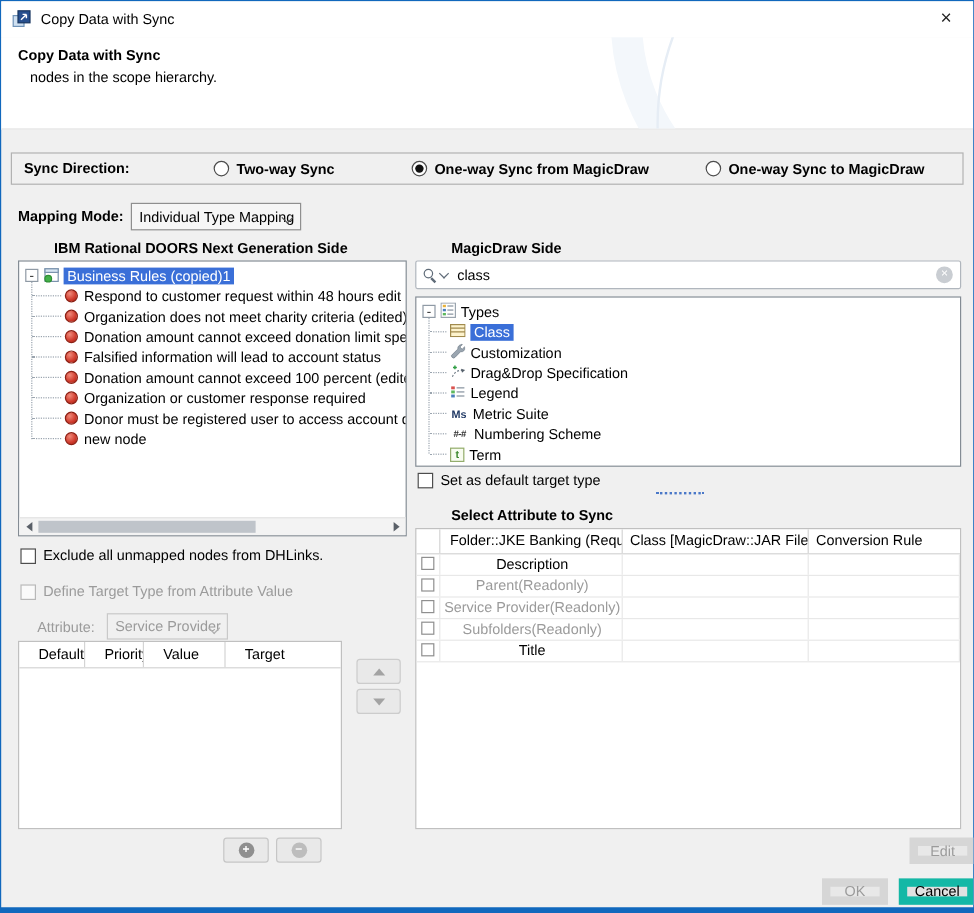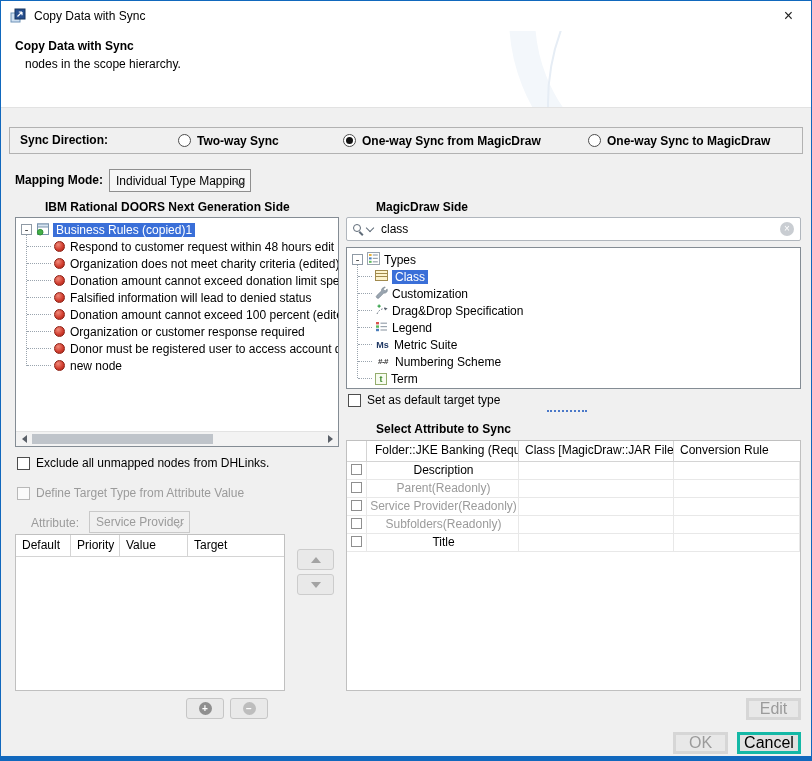--- a/index.html
+++ b/index.html
@@ -75,21 +75,21 @@
   
   .cbrow{position:absolute;display:flex;align-items:center;gap:6px;white-space:nowrap;}
   .cb{width:13px;height:13px;border:1px solid #4d4d4d;background:#fff;box-sizing:border-box;flex:none;}
   .cbrow.disabled{color:var(--disabled-text,#9b9b9b);}
   .cbrow.disabled .cb{border-color:#b8b8b8;background:#fafafa;}
   .attr-label{position:absolute;left:30px;top:511px;line-height:22px;color:var(--disabled-text,#9b9b9b);}
 
   
   .def-table{position:absolute;left:14px;top:533px;width:270px;height:157px;background:#fff;border:1px solid #c0c0c0;box-sizing:border-box;overflow:hidden;}
   .dt-head{display:flex;height:21px;border-bottom:1px solid #d4d4d4;}
-  .dt-cell{padding-left:6px;box-sizing:border-box;border-right:1px solid #d4d4d4;height:100%;line-height:20px;overflow:hidden;}
+  .dt-cell{padding-left:16px;box-sizing:border-box;border-right:1px solid #d4d4d4;height:100%;line-height:20px;overflow:hidden;}
   .dt-c1{width:55px}.dt-c2{width:49px}.dt-c3{width:68px}.dt-c4{flex:1;border-right:none}
 
   .mini-btn{position:absolute;width:37px;height:21px;background:#e9e9e9;border:1px solid #cccccc;border-radius:3px;box-sizing:border-box;display:flex;align-items:center;justify-content:center;}
   .tri-up{width:0;height:0;border:5px solid transparent;border-bottom:6px solid #a3a3a3;margin-top:-5px;}
   .tri-down{width:0;height:0;border:5px solid transparent;border-top:6px solid #a3a3a3;margin-bottom:-5px;}
   .pm-btn{position:absolute;width:38px;height:21px;background:#e9e9e9;border:1px solid #c6c6c6;border-radius:3px;box-sizing:border-box;display:flex;align-items:center;justify-content:center;}
   .pm-circle{width:13px;height:13px;border-radius:50%;color:#fff;font-weight:bold;font-size:10px;line-height:13px;text-align:center;}
   .pm-plus{background:#8f8f8f;}
   .pm-minus{background:#bdbdbd;}
 
@@ -112,21 +112,21 @@
   .at-c1{width:152px;padding-left:8px;}
   .at-c2{width:155px;padding-left:6px;}
   .at-c3{flex:1;padding-left:6px;border-right:none;}
   .at-row{display:flex;height:17px;border-bottom:1px solid #e8e8e8;align-items:center;}
   .at-row .at-cell{border-right:1px solid #e8e8e8;line-height:16px;height:17px;text-align:center;}
   .at-row .at-c1{padding-left:2px;}
   .at-row.readonly .at-c1{color:var(--disabled-text,#9b9b9b);}
   .cb-sm{width:11px;height:11px;border:1px solid #8f8f8f;background:#fff;box-sizing:border-box;display:block;margin:2px auto 0;}
 
   
-  .btn{position:absolute;box-sizing:border-box;background:#e1e1e1;border:3px solid #14b8a6;display:flex;align-items:center;justify-content:center;font-size:16px;}
+  .btn{position:absolute;box-sizing:border-box;background:#e1e1e1;border:7px solid #14b8a6;display:flex;align-items:center;justify-content:center;font-size:12px;margin-left:12px;}
   .btn.disabled{background:#e8e8e8;border-color:#d6d6d6;color:#9b9b9b;}
 </style>
 </head>
 <body>
 
 <div id="window">
 
   <div class="titlebar">
     <span class="app-icon">
       <svg width="16" height="16" viewBox="0 0 16 16">
@@ -195,21 +195,21 @@
       <div class="trow child">
           <span class="req-icon"></span>
           <span>Organization does not meet charity criteria (edited)</span>
         </div>
       <div class="trow child">
           <span class="req-icon"></span>
           <span>Donation amount cannot exceed donation limit spec</span>
         </div>
       <div class="trow child">
           <span class="req-icon"></span>
-          <span>Falsified information will lead to denied status</span>
+          <span>Falsified information will lead to account status</span>
         </div>
       <div class="trow child">
           <span class="req-icon"></span>
           <span>Donation amount cannot exceed 100 percent (edite</span>
         </div>
       <div class="trow child">
           <span class="req-icon"></span>
           <span>Organization or customer response required</span>
         </div>
       <div class="trow child">

